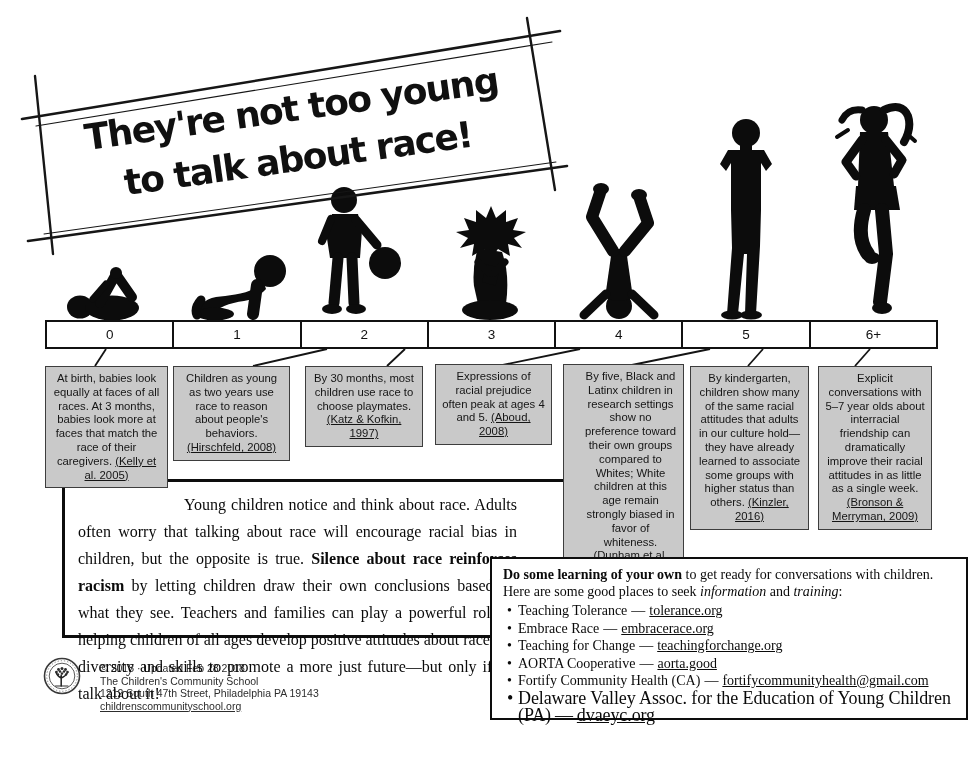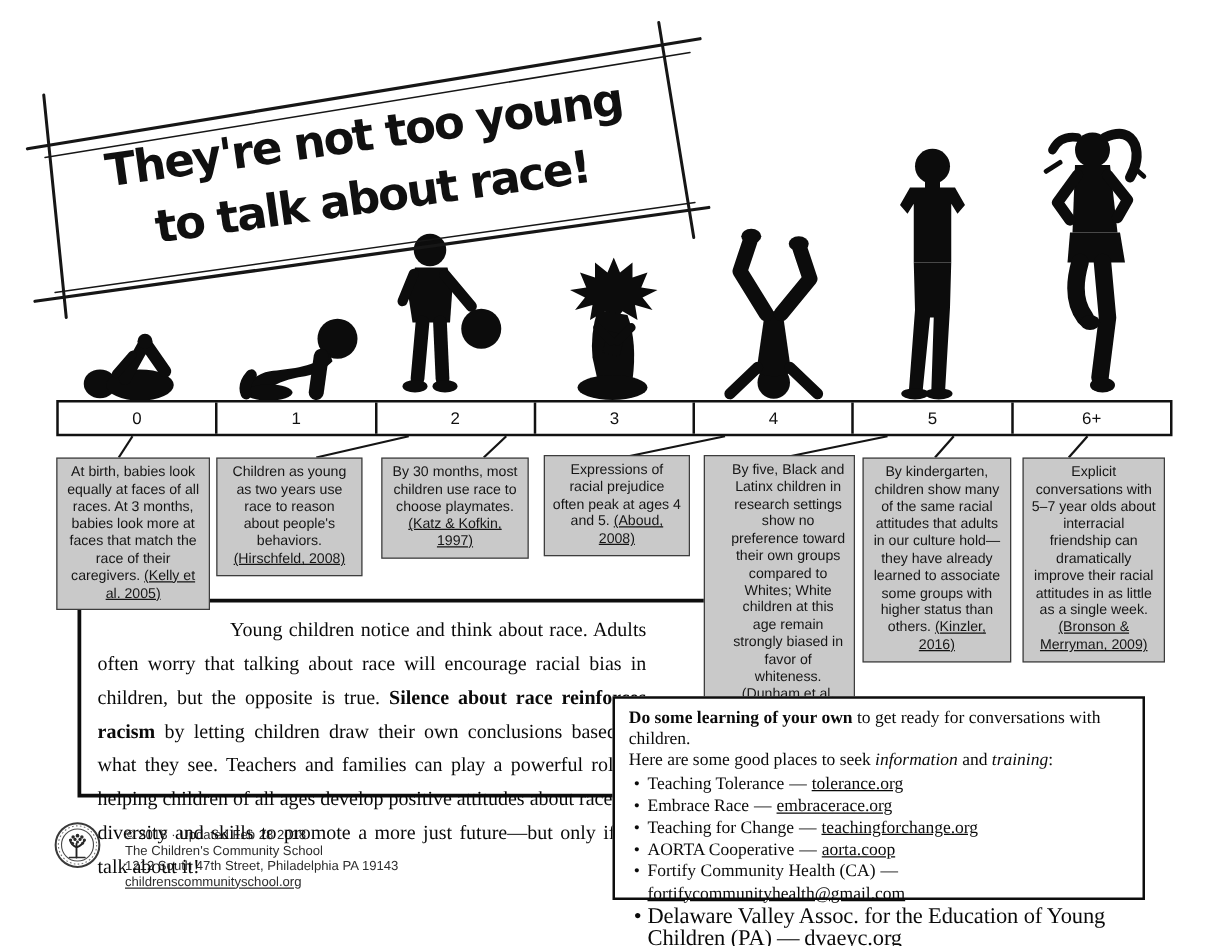--- a/index.html
+++ b/index.html
@@ -26,21 +26,21 @@
   .fact-box .cite{text-decoration:underline;}
 
   
   #para-box{left:62px;top:479px;width:514px;height:159px;border:3px solid #0d0d0d;
     background:#fff;box-sizing:border-box;z-index:3;}
   #para-box .wrap-spacer{float:right;width:56px;height:92px;margin-top:82px;}
   #para-box p{margin:0;padding:9px 13px 0 13px;font-family:"Liberation Serif",serif;
     font-size:16px;line-height:27px;text-align:justify;text-indent:106px;color:#0a0a0a;}
 
   
-  #res-box{left:490px;top:557px;width:426px;height:163px;border:2.5px solid #0d0d0d;
+  #res-box{left:490px;top:557px;width:478px;height:163px;border:2.5px solid #0d0d0d;
     background:#fff;box-sizing:border-box;z-index:5;padding:7px 11px;
     font-family:"Liberation Serif",serif;font-size:14px;line-height:17px;color:#0a0a0a;}
   #res-box .lead b{font-weight:bold;}
   #res-box .bullets{margin-top:2px;}
   .res-item{padding-left:15px;position:relative;line-height:17.5px;}
   .res-item::before{content:"•";position:absolute;left:4px;}
   .res-item .link{text-decoration:underline;}
   .res-item .dash{margin:0 4px;}
   .res-item:last-child{font-size:18px;letter-spacing:-0.1px;}
 
@@ -192,21 +192,21 @@
     <p><span>Young children notice and think about race. Adults often worry that talking about race will encourage racial bias in children, but the opposite is true. </span><b>Silence about race reinforces racism</b><span> by letting children draw their own conclusions based on what they see. Teachers and families can play a powerful role in helping children of all ages develop positive attitudes about race and diversity and skills to promote a more just future—but only if we talk about it!</span></p>
   </div>
 
   <div class="abs" id="res-box">
     <div class="lead"><b>Do some learning of your own</b><span> to get ready for conversations with children.</span></div>
     <div class="lead"><span>Here are some good places to seek </span><i>information</i><span> and </span><i>training</i><span>:</span></div>
     <div class="bullets">
       <div class="res-item"><span>Teaching Tolerance</span><span class="dash">—</span><span class="link">tolerance.org</span></div>
       <div class="res-item"><span>Embrace Race</span><span class="dash">—</span><span class="link">embracerace.org</span></div>
       <div class="res-item"><span>Teaching for Change</span><span class="dash">—</span><span class="link">teachingforchange.org</span></div>
-      <div class="res-item"><span>AORTA Cooperative</span><span class="dash">—</span><span class="link">aorta.coop</span></div>
+      <div class="res-item"><span>AORTA Cooperative</span><span class="dash">—</span><span class="link">aorta.good</span></div>
       <div class="res-item"><span>Fortify Community Health (CA)</span><span class="dash">—</span><span class="link">fortifycommunityhealth@gmail.com</span></div>
       <div class="res-item"><span>Delaware Valley Assoc. for the Education of Young Children (PA)</span><span class="dash">—</span><span class="link">dvaeyc.org</span></div>
     </div>
   </div>
 
   <svg class="abs" style="left:42px;top:656px;z-index:2;" width="40" height="40" viewBox="0 0 40 40">
     <circle cx="20" cy="20" r="17.5" fill="none" stroke="#3a3a3a" stroke-width="1.6"></circle>
     <circle cx="20" cy="20" r="15.3" fill="none" stroke="#777" stroke-width="0.9" stroke-dasharray="1.3 1.9"></circle>
     <circle cx="20" cy="20" r="12.8" fill="none" stroke="#4a4a4a" stroke-width="0.9"></circle>
     <path d="M19.2 30 L19.2 19 M19.2 22 Q15 20 14 16 M19.2 22 Q24 20 25.5 16.5" stroke="#222" stroke-width="1.5" fill="none" stroke-linecap="round"></path>

